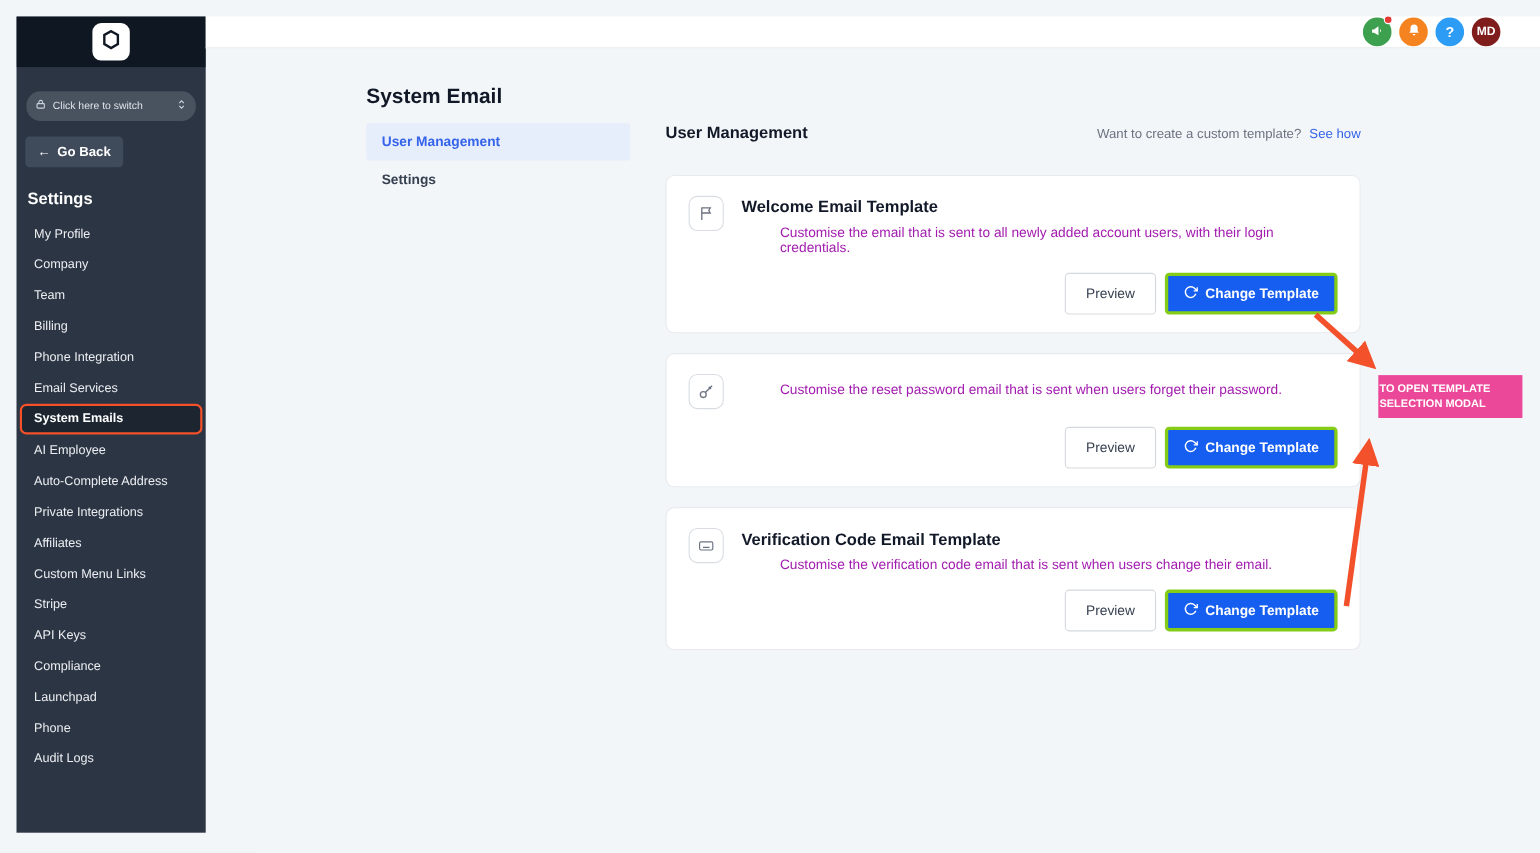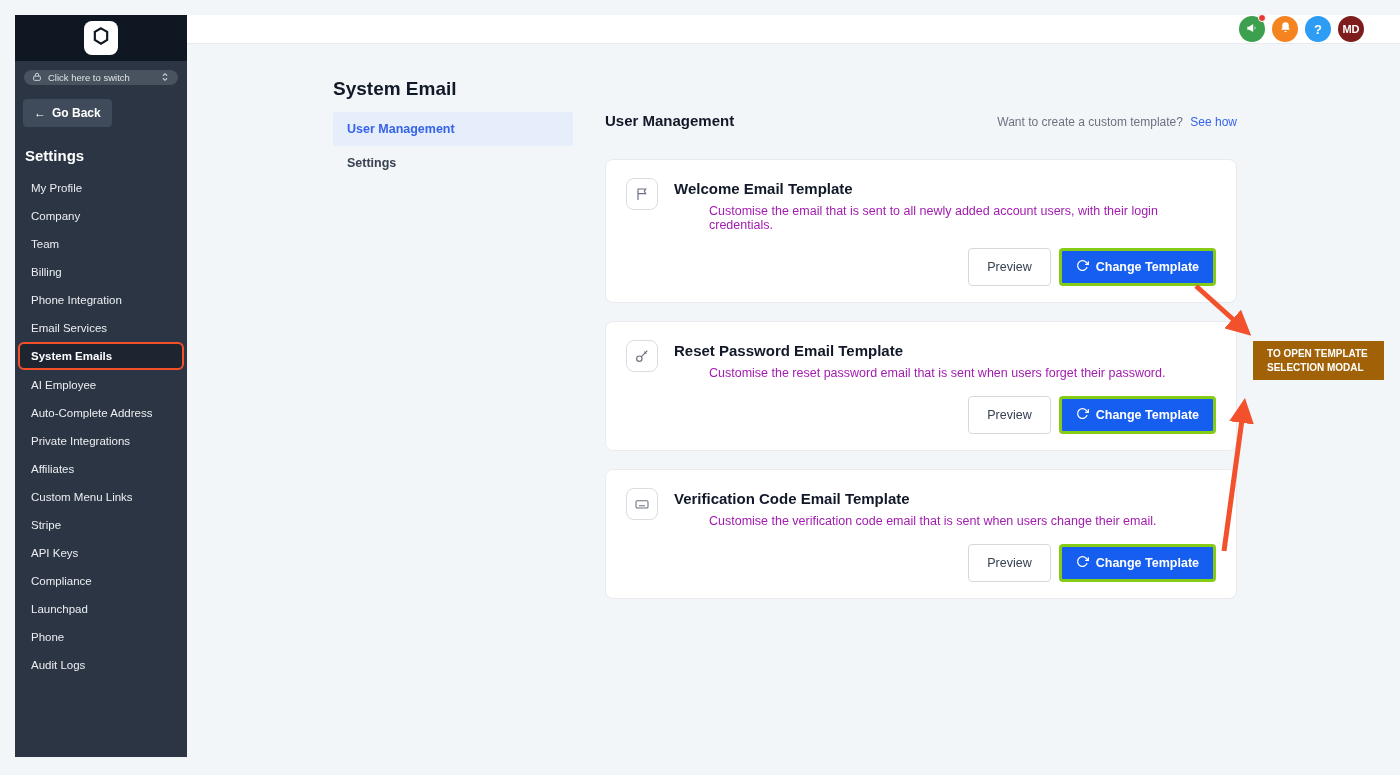--- a/index.html
+++ b/index.html
@@ -18,21 +18,21 @@
     background:#2b3544; color:#e8eaee; overflow:hidden;
   }
   .logo-area {
     height:46px; background:#0f1722; display:flex; align-items:center; justify-content:center;
   }
   .logo-box {
     width:34px; height:34px; background:#ffffff; border-radius:8px;
     display:flex; align-items:center; justify-content:center;
   }
   .switcher {
-    margin:9px 9px 0; height:15px; border-radius:13px; background:#49525f;
+    margin:22px 9px 0; height:27px; border-radius:13px; background:#49525f;
     display:flex; align-items:center; gap:6px; padding:0 8px;
     font-size:9.5px; color:#dfe3e9; cursor:pointer;
   }
   .switcher .sw-label { flex:1; white-space:nowrap; overflow:hidden; }
   .go-back {
     margin:14px 10px 0 8px; display:inline-flex; align-items:center; gap:6px;
     background:#3f4a5a; border-radius:4px; padding:7px 11px;
     font-size:12px; font-weight:700; color:#ffffff; cursor:pointer;
   }
   .settings-title {
@@ -108,21 +108,21 @@
   .btn-change {
     background:#155eef; border:3px solid #84cc16; border-radius:4px;
     padding:8px 14px; font-size:12.5px; font-weight:600; color:#ffffff;
     font-family:"Liberation Sans", sans-serif; cursor:pointer;
     display:inline-flex; align-items:center; gap:7px;
   }
 
   
   .annotation-box {
     position:absolute; left:1253px; top:341px; width:131px;
-    background:#a16207; color:#ffffff; padding:6px 14px;
+    background:#ec4899; color:#ffffff; padding:6px 1px;
     font-size:10px; font-weight:700; line-height:1.35;
   }
   .arrow-layer { position:absolute; left:0; top:0; pointer-events:none; }
 </style>
 </head>
 <body>
 
 <div class="frame">
 
   <div class="sidebar">
@@ -255,21 +255,20 @@
 
         <div class="card">
           <div class="card-top">
             <div class="card-icon-box">
               <svg width="16" height="16" viewBox="0 0 24 24" fill="none" stroke="#6b7280" stroke-width="1.8">
                   <circle cx="8" cy="16" r="4"></circle>
                   <path d="M10.8 13.2L20 4m-4.5 1.5l3 3"></path>
                 </svg>
             </div>
             <div>
-              <div class="card-title">Reset Password Email Template</div>
               <div class="card-desc">Customise the reset password email that is sent when users forget their password.</div>
             </div>
           </div>
           <div class="card-actions">
             <button class="btn-preview">Preview</button>
             <button class="btn-change">
               <span>
                 <svg width="13" height="13" viewBox="0 0 24 24" fill="none" stroke="#ffffff" stroke-width="2.4">
                     <polyline points="23 4 23 10 17 10"></polyline>
                     <path d="M20.49 15a9 9 0 1 1-2.12-9.36L23 10"></path>

